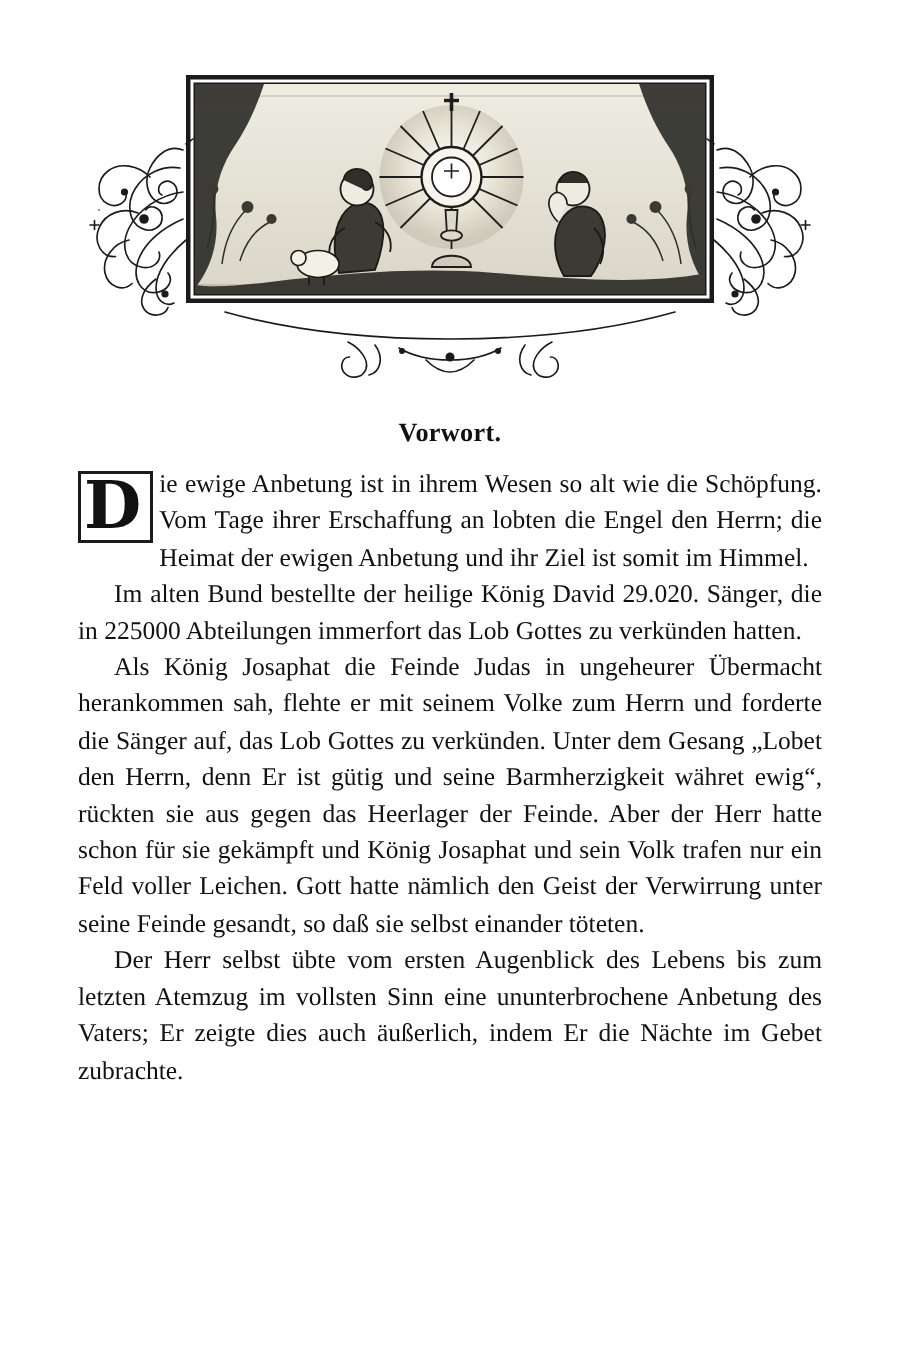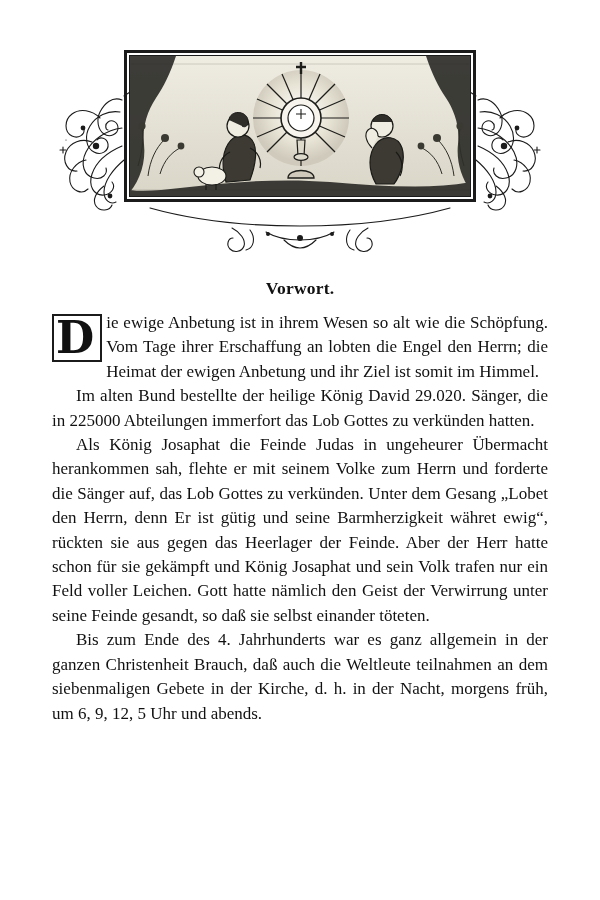--- a/index.html
+++ b/index.html
@@ -265,16 +265,16 @@
     </div>
   </div>
 
   <div class="body-text">
     <h1 class="section-title">Vorwort.</h1>
 
     <p class="para first"><span class="dropcap">D</span><span>ie ewige Anbetung ist in ihrem Wesen so alt wie die Schöpfung. Vom Tage ihrer Erschaffung an lobten die Engel den Herrn; die Heimat der ewigen Anbetung und ihr Ziel ist somit im Himmel.</span></p>
 
     <p class="para">Im alten Bund bestellte der heilige König David 29.020. Sänger, die in 225000 Abteilungen immerfort das Lob Gottes zu verkünden hatten.</p>
     <p class="para">Als König Josaphat die Feinde Judas in ungeheurer Übermacht herankommen sah, flehte er mit seinem Volke zum Herrn und forderte die Sänger auf, das Lob Gottes zu verkünden. Unter dem Gesang „Lobet den Herrn, denn Er ist gütig und seine Barmherzigkeit währet ewig“, rückten sie aus gegen das Heerlager der Feinde. Aber der Herr hatte schon für sie gekämpft und König Josaphat und sein Volk trafen nur ein Feld voller Leichen. Gott hatte nämlich den Geist der Verwirrung unter seine Feinde gesandt, so daß sie selbst einander töteten.</p>
-    <p class="para">Bis zum Ende des 4. Jahrhunderts war es ganz allgemein in der ganzen Christenheit Brauch, daß auch die Weltleute teilnahmen an dem siebenmaligen Gebete in der Kirche, d. h. in der Nacht, morgens früh, um 6, 9, 12, 5 Uhr und abends.</p>
+    <p class="para">Der Herr selbst übte vom ersten Augenblick des Lebens bis zum letzten Atemzug im vollsten Sinn eine ununterbrochene Anbetung des Vaters; Er zeigte dies auch äußerlich, indem Er die Nächte im Gebet zubrachte.</p>
   </div>
 
 </div>
 
 </body></html>

